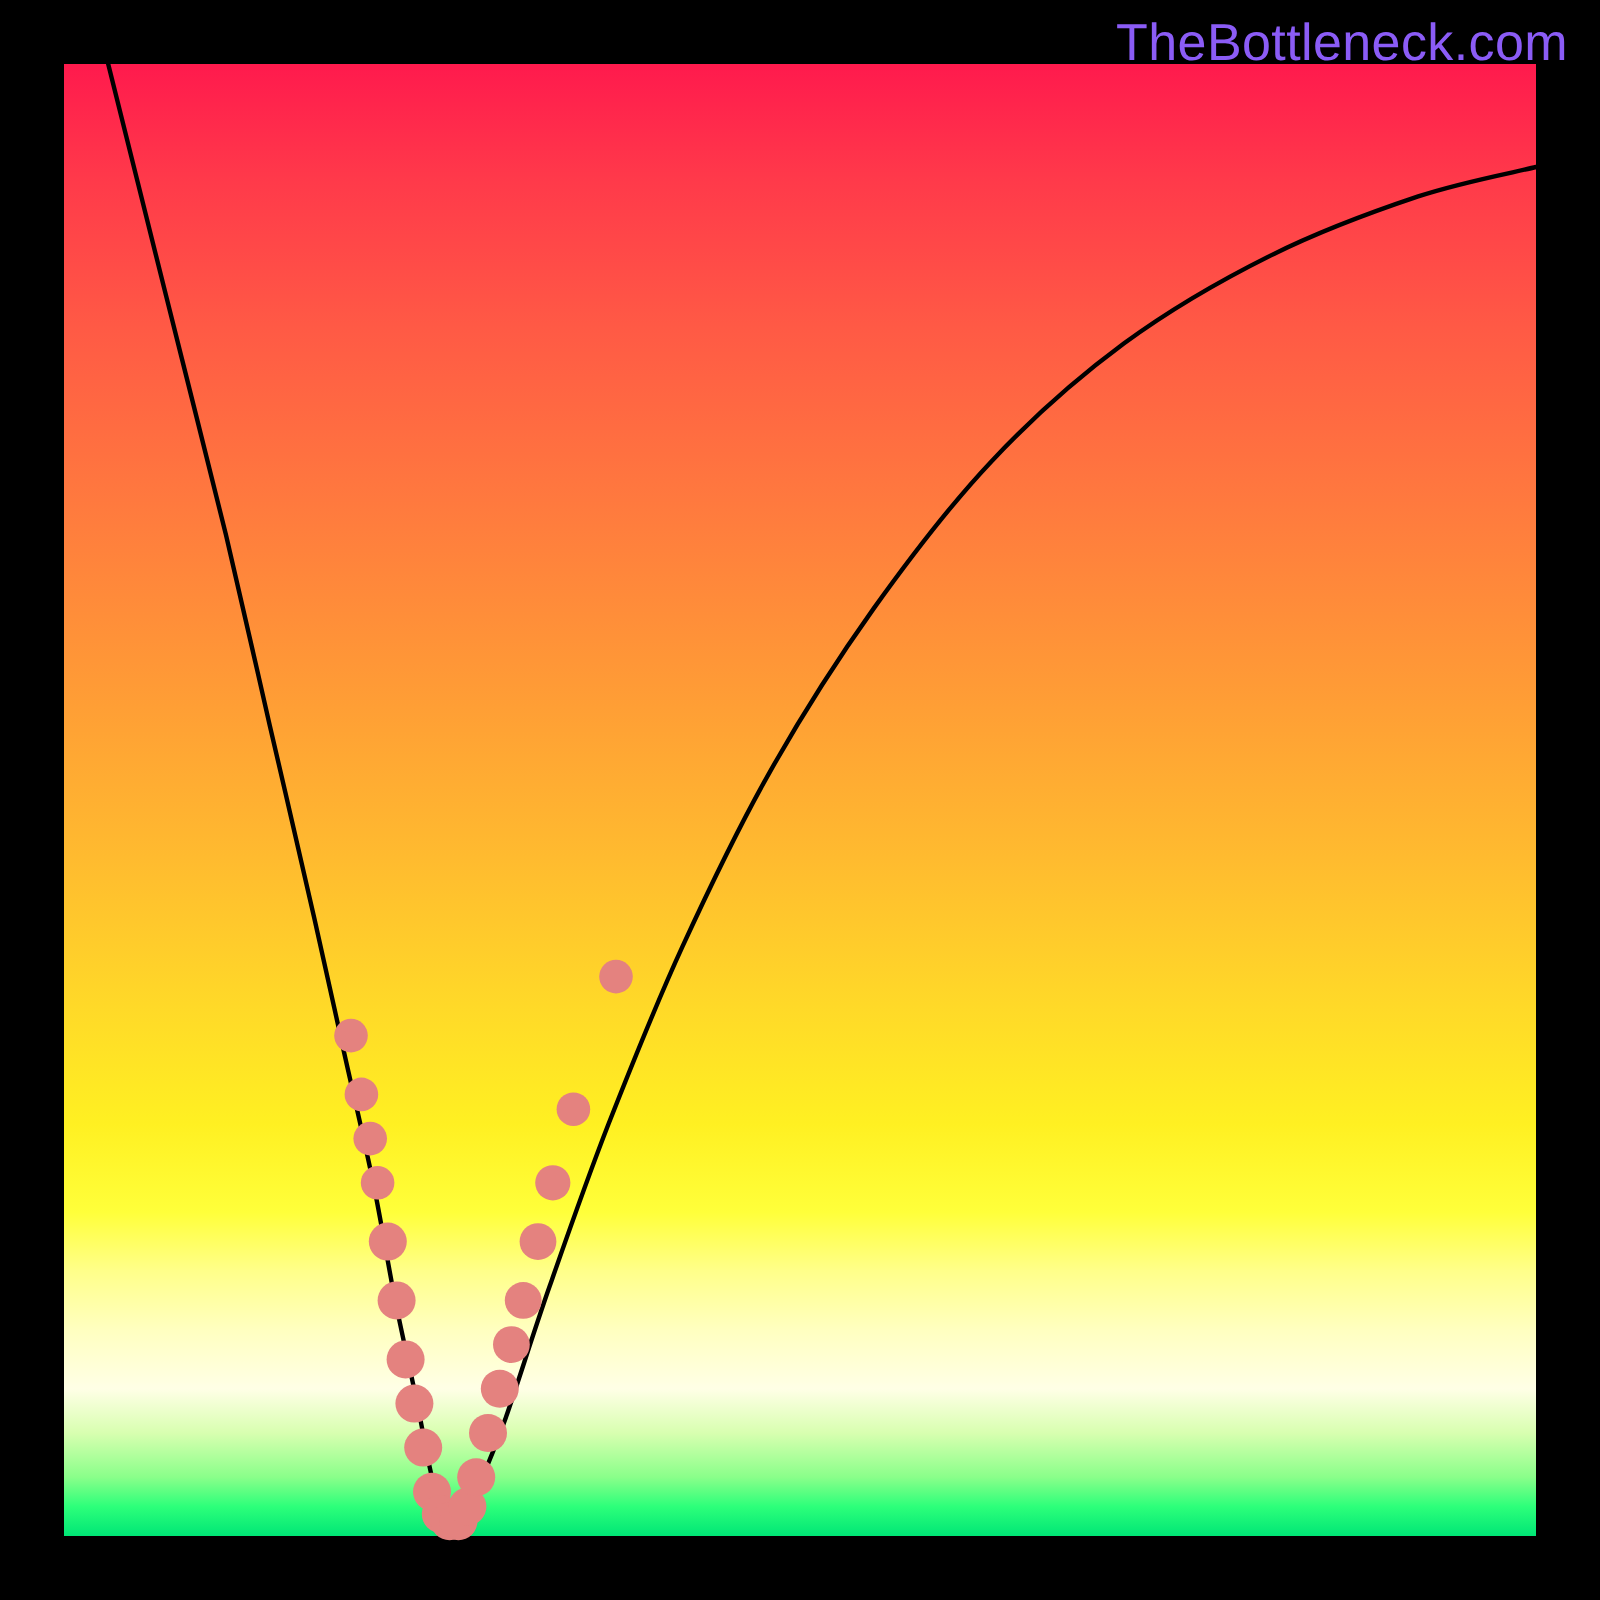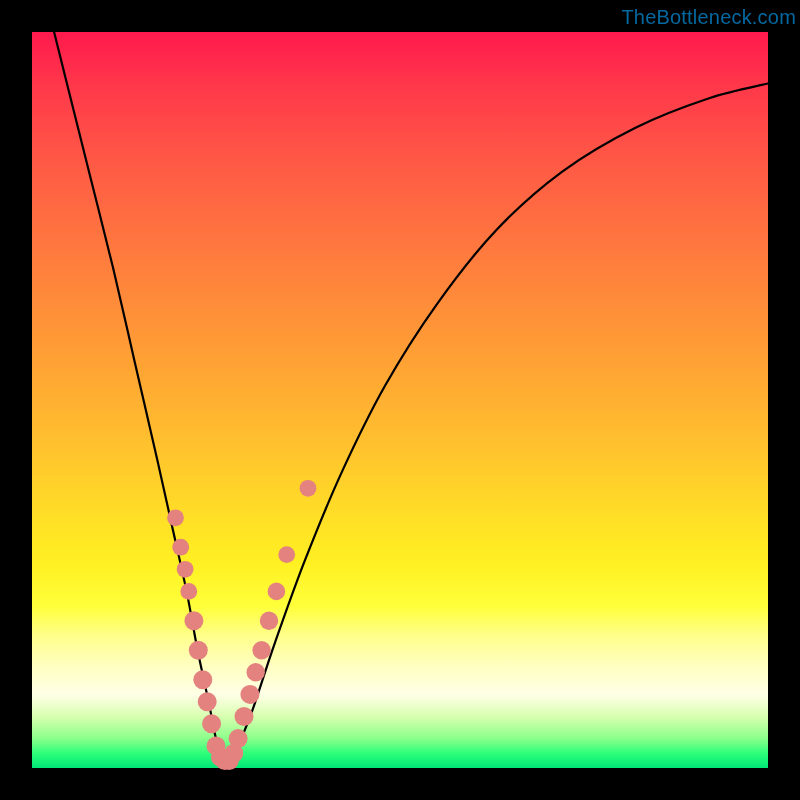--- a/index.html
+++ b/index.html
@@ -42,23 +42,23 @@
       #ffffe6 90%,
       #d8ffb0 93%,
       #8aff8a 96%,
       #2dff7a 98%,
       #00e676 100%
     );
   }
   .watermark {
     position: absolute;
     top: 6px;
-    right: 4px;
-    color: #0369a1;
-    font-size: 20px;
+    right: 16px;
+    color: #8b5cf6;
+    font-size: 26px;
     font-weight: 500;
     letter-spacing: 0.2px;
     pointer-events: none;
   }
   svg.curve {
     position: absolute;
     left: 0;
     top: 0;
     width: 736px;
     height: 736px;

